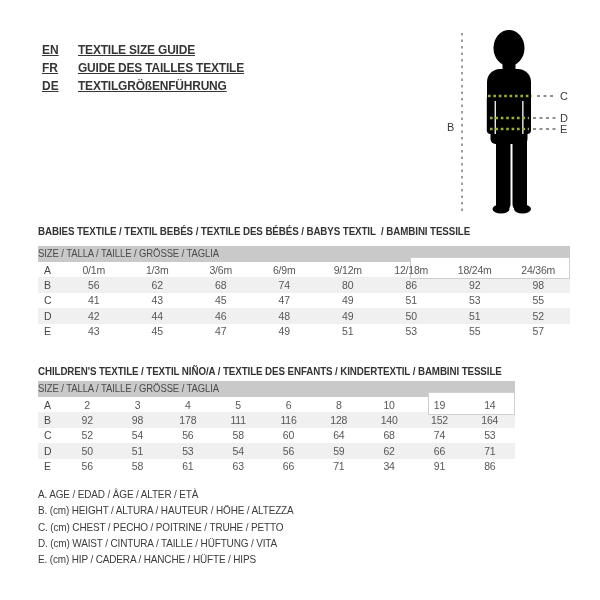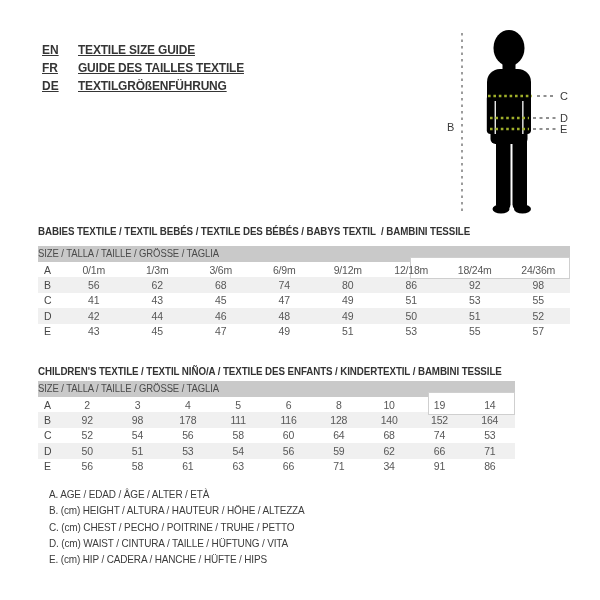--- a/index.html
+++ b/index.html
@@ -21,21 +21,21 @@
   .sz-head{height:16px;line-height:15px;background:#c9c9c9;color:#4a4a4a;font-size:10px;
            padding-left:0;white-space:nowrap;}
   .sz-head span{display:inline-block;transform:scaleX(.95);transform-origin:left center;letter-spacing:-.1px;}
   .sz-row{display:flex;height:15.4px;align-items:center;font-size:10.5px;color:#575757;}
   .sz-row.alt{background:#f0f0f0;}
   .sz-row .lbl{width:18px;padding-left:6px;color:#474747;position:relative;z-index:2;}
   .sz-row .cell{flex:1;text-align:center;letter-spacing:-.2px;position:relative;z-index:2;}
   .sel-box{position:absolute;background:#fff;border:1px solid #cfcfcf;z-index:1;}
 
   
-  .legend{position:absolute;left:49px;top:486px;font-size:10.5px;color:#3c3c3c;}
+  .legend{position:absolute;left:38px;top:486px;font-size:10.5px;color:#3c3c3c;}
   .legend-line{height:16.3px;line-height:16.3px;white-space:nowrap;
                transform:scaleX(.95);transform-origin:left center;letter-spacing:-.15px;}
 
   
   .figure-svg{position:absolute;left:440px;top:25px;}
   .figure-svg text{font-family:"Liberation Sans","DejaVu Sans",sans-serif;font-size:11px;fill:#3a3a3a;}
 </style>
 </head>
 <body>
 

